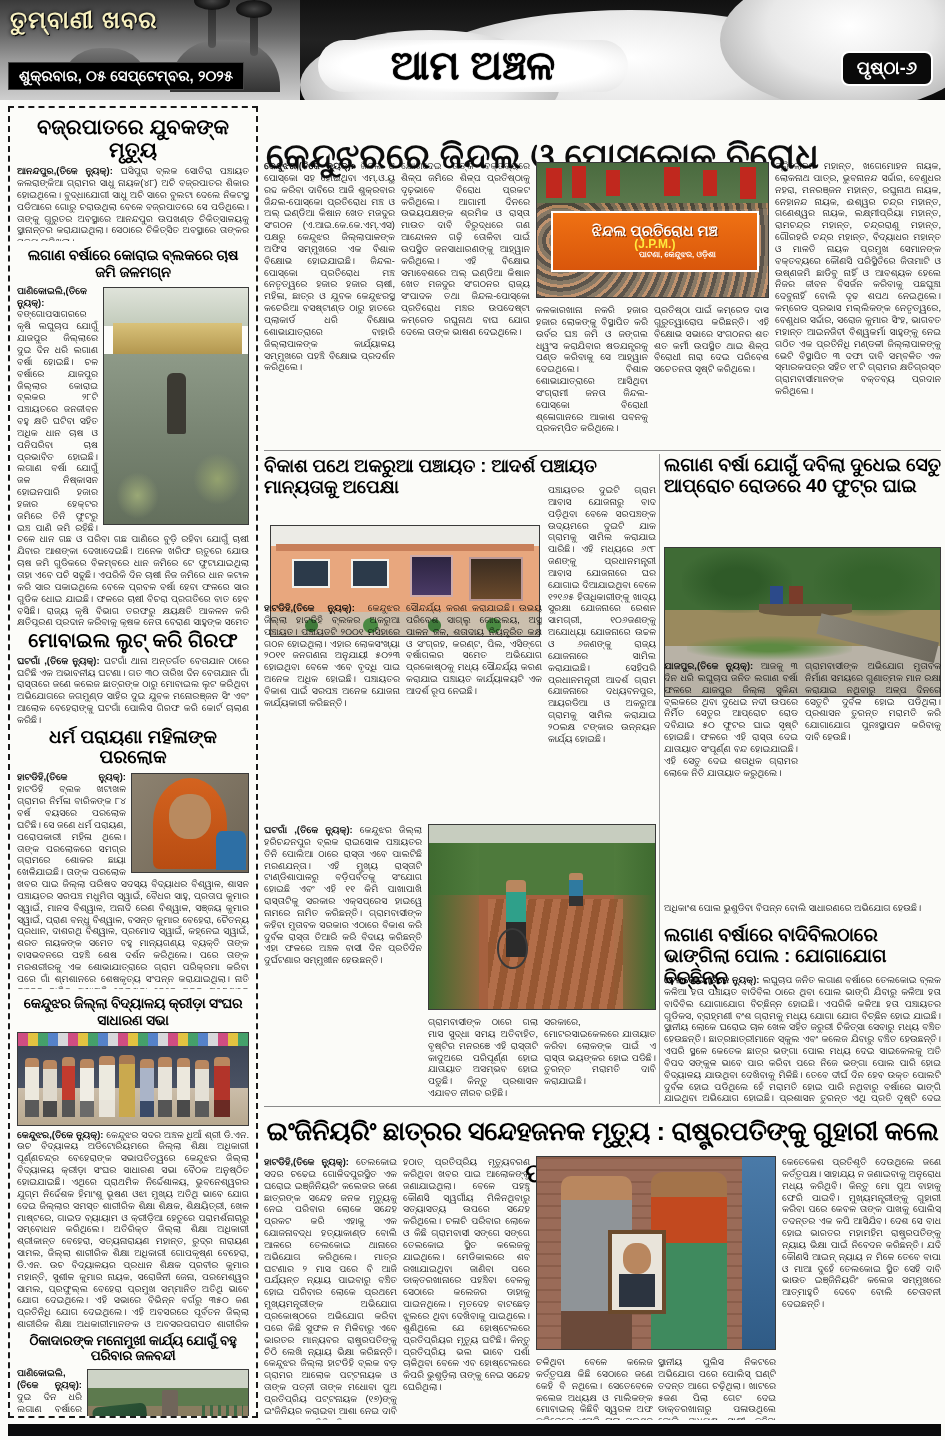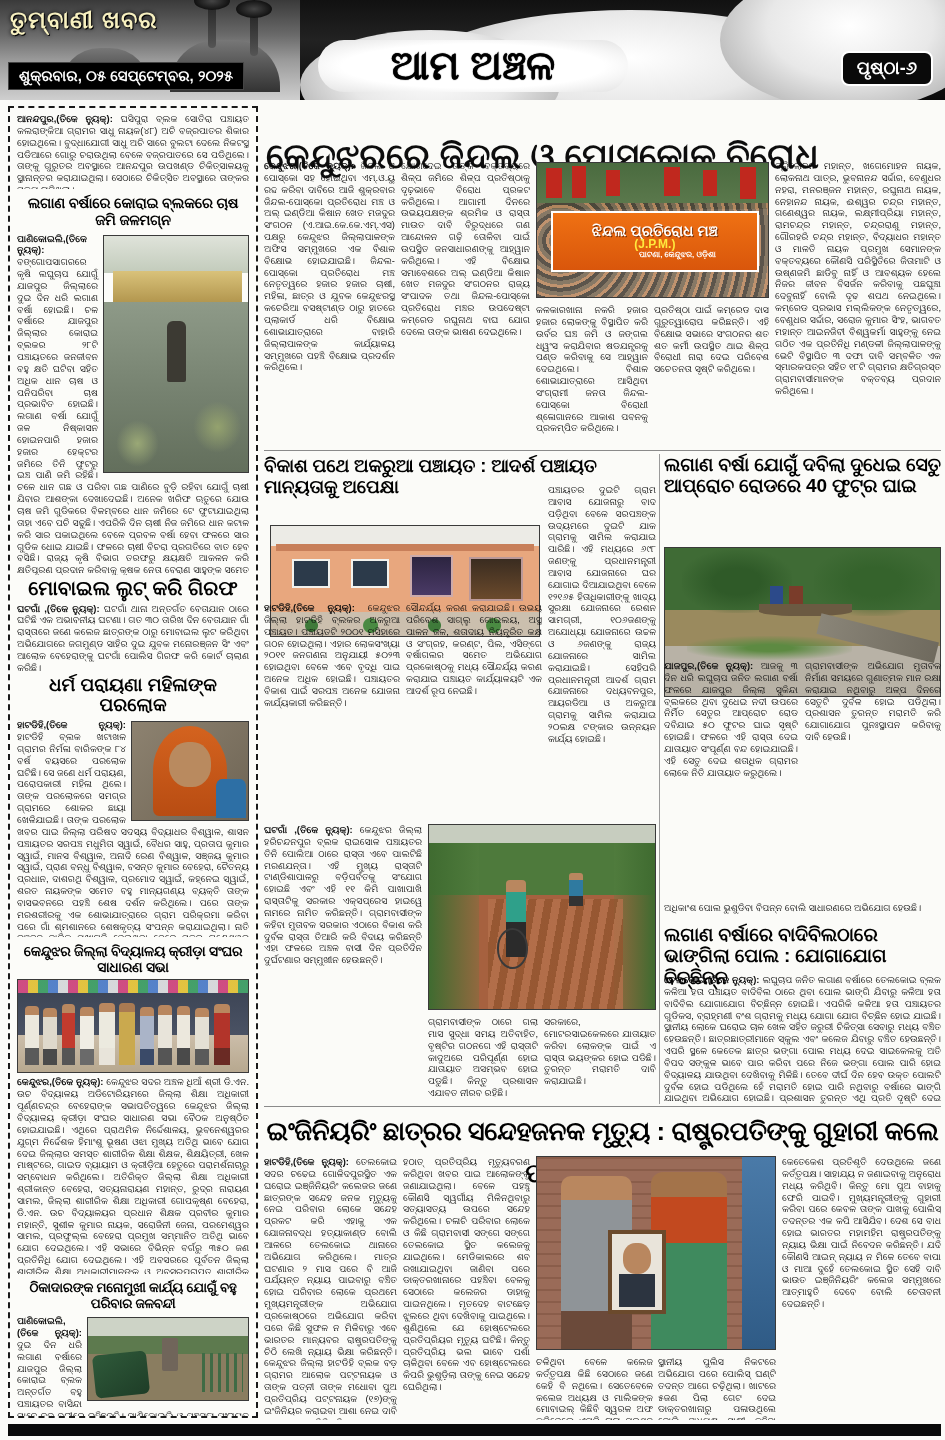--- a/index.html
+++ b/index.html
@@ -59,20 +59,21 @@
     </div>
     <div class="logo-title">ତୁମ୍ବାଣୀ ଖବର</div>
     <div class="date-bar">ଶୁକ୍ରବାର, ୦୫ ସେପ୍ଟେମ୍ବର, ୨୦୨୫</div>
     <div class="section-title">ଆମ ଅଞ୍ଚଳ</div>
     <div class="page-pill">ପୃଷ୍ଠା-୬</div>
   </header>
 
   <aside class="abs leftcol clip">
 
     <article>
+      <h2 class="lh">ବଜ୍ରପାତରେ ଯୁବକଙ୍କ ମୃତ୍ୟୁ</h2>
       <p class="bt clip" style="height:76px;"><span class="dl">ଆନନ୍ଦପୁର,(ତିକେ ନ୍ୟୁକ୍):</span> <span>ଘସିପୁରା ବ୍ଲକ ସୋତିରା ପଞ୍ଚାୟତ କଲରାଙ୍କିଆ ଗ୍ରାମର ସାଧୁ ନାୟକ(୪୮) ଅଚି ବଜ୍ରପାତର ଶିକାର ହୋଇଥିଲେ। ବୁଦ୍ଧାଯୋଗୀ ସାଧୁ ଅଚି ସାରେ ବୁଲଟା ଦେଲେ ନିକଟସ୍ଥ ପଡିଆରେ ଗୋରୁ ଚରାଉଥିଲା ବେଳେ ବଜ୍ରପାତରେ ସେ ପଡିଥିଲେ। ତାଙ୍କୁ ଗୁରୁତର ଅବସ୍ଥାରେ ଆନନ୍ଦପୁର ଉପଖଣ୍ଡ ଚିକିତ୍ସାଳୟକୁ ସ୍ଥାନାନ୍ତର କରାଯାଇଥିଲା। ସେଠାରେ ଚିକିତ୍ସିତ ଅବସ୍ଥାରେ ତାଙ୍କର ମୃତ୍ୟୁ ଘଟିଥିଲା।</span></p>
     </article>
 
     <article>
       <h2 class="lh-sm">ଲଗାଣ ବର୍ଷାରେ କୋରାଇ ବ୍ଲକରେ ଚାଷ ଜମି ଜଳମଗ୍ନ</h2>
       <div class="clip" style="height:342px;">
         <div class="photo fl-r" style="width:146px;height:238px;">
           <div class="p-sky" style="height:16%;background:linear-gradient(#dfe3da,#c2cbbb);"></div>
           <div class="abs" style="left:6%;top:15%;width:90%;height:13%;background:linear-gradient(#d9c27a,#b3974f);"></div>
           <div class="abs" style="left:0;top:28%;width:100%;height:72%;background:linear-gradient(180deg,#8e9a88,#75816f 55%,#636f5c);"></div>
@@ -186,21 +187,21 @@
     <p class="abs bt clip" style="left:0;top:30px;width:158px;height:280px;"><span class="dl">ଘଟଗାଁ ,(ତିକେ ନ୍ୟୁକ୍):</span> <span>କେନ୍ଦୁଝର ଜିଲ୍ଲା ହରିଚନ୍ଦନପୁର ବ୍ଲକ ରାଇସୋଳ ପଞ୍ଚାୟତର ତିନି ପୋଲିଆ ଠାରେ ରାସ୍ତା ଏବେ ପାଲଟିଛି ମରଣଯନ୍ତା। ଏହି ମୁଖ୍ୟ ରାସ୍ତାଟି ଟାଣ୍ଡିଶାପାଳରୁ ବଡ଼ିପର୍ବତକୁ ସଂଯୋଗ ହୋଇଛି ଏବଂ ଏହି ୧୧ କିମି ପାଖାପାଖି ରାସ୍ତାଟିକୁ ସରକାର ଏକ୍ସପ୍ରେସ ହାଇୱେ ନାମରେ ନାମିତ କରିଛନ୍ତି। ଗ୍ରାମବାସୀଙ୍କ କହିବା ମୁତାବକ ସରକାର ଏଠାରେ ବିକାଶ କରି ଦୁର୍ବଳ ରାସ୍ତା ତିଆରି କରି ବିଦାୟ କରିଛନ୍ତି ଏହା ଫଳରେ ଅଞ୍ଚଳ ବାସୀ ଦିନ ପ୍ରତିଦିନ ଦୁର୍ଘଟଣାର ସମ୍ମୁଖୀନ ହେଉଛନ୍ତି।</span></p>
     <div class="abs photo" style="left:164px;top:30px;width:228px;height:186px;">
       <div class="abs" style="left:0;top:0;width:100%;height:100%;background:linear-gradient(180deg,#c7cdbf 0 10%,#4e7a3c 10% 38%,#a6613f 38% 100%);"></div>
       <div class="abs" style="left:0;top:10%;width:22%;height:90%;background:linear-gradient(90deg,#3f6b30,#55804040);"></div>
       <div class="abs" style="right:0;top:10%;width:18%;height:90%;background:linear-gradient(270deg,#3f6b30,#55804040);"></div>
       <div class="abs" style="left:26%;top:40%;width:60%;height:60%;background:repeating-linear-gradient(100deg,#b5714c 0 8px,#93552f 8px 16px);opacity:.8;"></div>
       <div class="abs" style="left:34%;top:30%;width:9%;height:42%;background:linear-gradient(#b9875f 0 16%,#2fa08a 16% 55%,#2b2b2b 55%);border-radius:4px 4px 0 0;"></div>
       <div class="abs" style="left:30%;top:56%;width:14%;height:22%;border:2px solid #3a3a3a;border-radius:50%;background:rgba(0,0,0,0);"></div>
       <div class="abs" style="left:62%;top:26%;width:6%;height:18%;background:linear-gradient(#b9875f 0 22%,#2f7aa0 22% 70%,#333 70%);border-radius:3px 3px 0 0;"></div>
     </div>
-    <p class="abs bt clip" style="left:164px;top:222px;width:110px;height:88px;"><span>ଗ୍ରାମବାସୀଙ୍କ ଠାରେ ଗଲା ମାସ ସୁଦ୍ଧା ସମୟ ଅତିବାହିତ, ବୃଷ୍ଟିର ଗଠନଗେ ଏହି ରାସ୍ତାଟି କାଦୁଅରେ ପରିପୂର୍ଣ୍ଣ ହୋଇ ଯାତାୟାତ ଅସମ୍ଭବ ହୋଇ ପଡୁଛି। କିନ୍ତୁ ପ୍ରଶାସନ ଏଯାବତ ନୀରବ ରହିଛି।</span></p>
+    <p class="abs bt clip" style="left:164px;top:222px;width:110px;height:88px;"><span>ଗ୍ରାମବାସୀଙ୍କ ଠାରେ ଗଲା ମାସ ସୁଦ୍ଧା ସମୟ ଅତିବାହିତ, ବୃଷ୍ଟିର ମନରଞେ ଏହି ରାସ୍ତାଟି କାଦୁଅରେ ପରିପୂର୍ଣ୍ଣ ହୋଇ ଯାତାୟାତ ଅସମ୍ଭବ ହୋଇ ପଡୁଛି। କିନ୍ତୁ ପ୍ରଶାସନ ଏଯାବତ ନୀରବ ରହିଛି।</span></p>
     <p class="abs bt clip" style="left:280px;top:222px;width:112px;height:88px;"><span>ସରକାରେ, ମୋଟରସାଇକେଲରେ ଯାତାୟାତ କରିବା ଲୋକଙ୍କ ପାଇଁ ଏ ରାସ୍ତା ଭୟଙ୍କର ହୋଇ ପଡିଛି। ତୁରନ୍ତ ମରାମତି ଦାବି କରାଯାଇଛି।</span></p>
   </section>
 
   <section class="abs" style="left:664px;top:454px;width:277px;height:650px;">
     <h3 class="mid-head" style="font-size:19px;">
       <span>ଲଗାଣ ବର୍ଷା ଯୋଗୁଁ ଦବିଲା ଦୁଧେଇ ସେତୁ</span><br>
       <span>ଆପ୍ରୋଚ ରୋଡରେ 40 ଫୁଟ୍ର ଘାଇ</span>
     </h3>
     <div class="abs photo" style="left:0;top:50px;width:277px;height:150px;">
       <div class="abs" style="left:0;top:0;width:100%;height:100%;background:linear-gradient(180deg,#3f6b35 0 42%,#9a8a5e 42% 66%,#b8b2a6 66% 100%);"></div>

